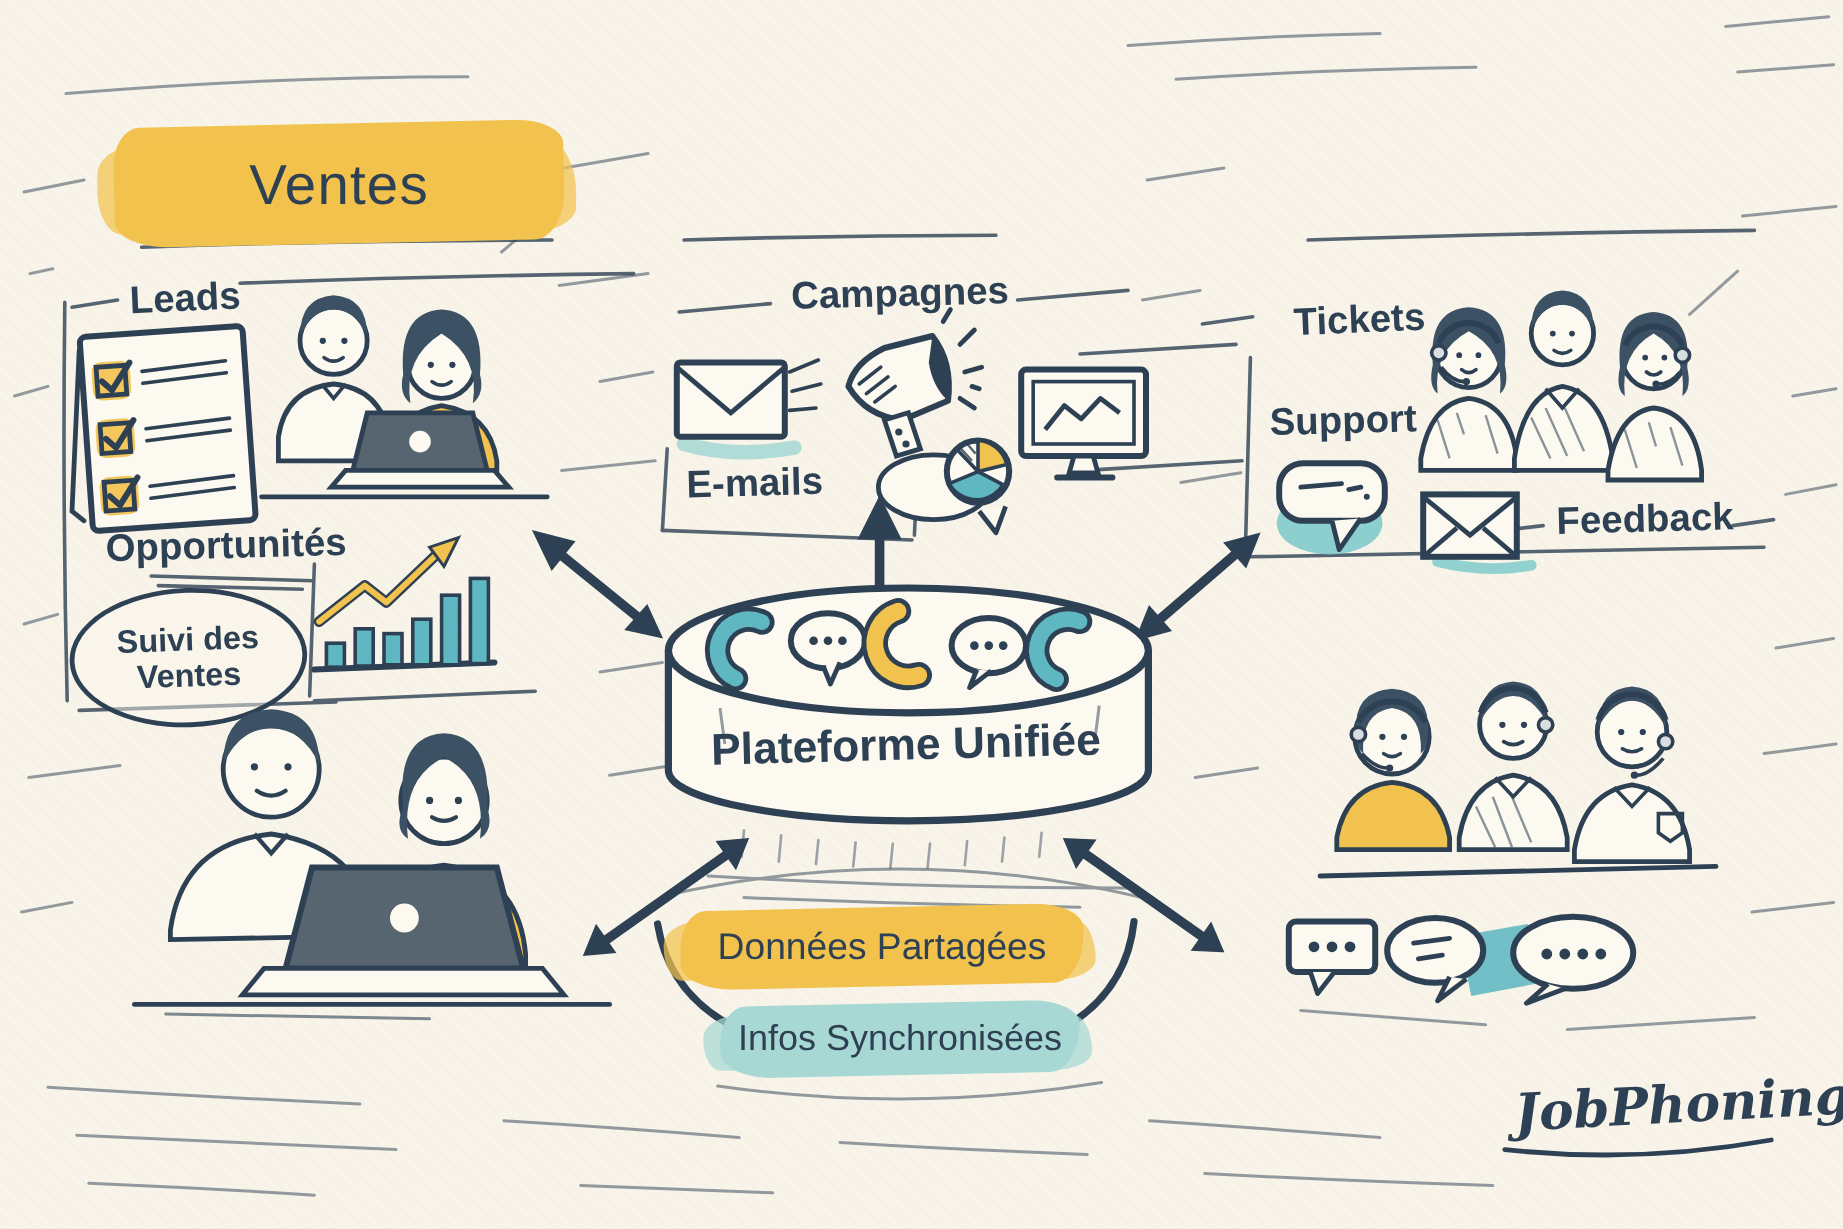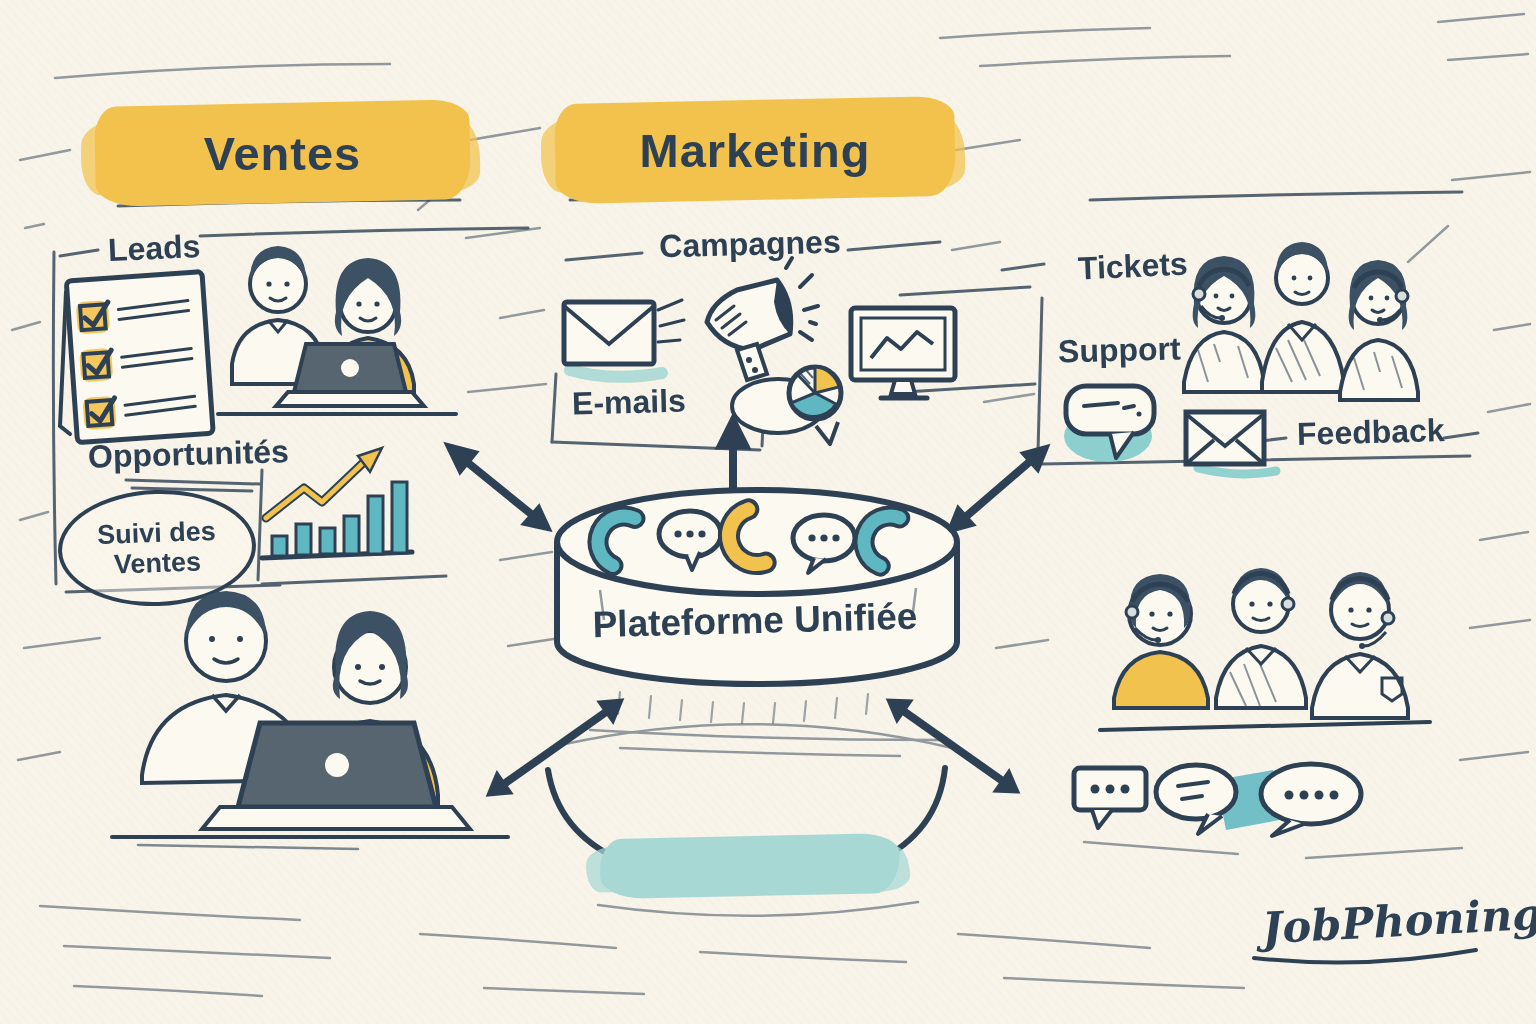--- a/index.html
+++ b/index.html
@@ -8,21 +8,21 @@
     background:#F8F4E9;
     background-image:repeating-linear-gradient(48deg, rgba(90,80,60,0.015) 0 2px, transparent 2px 7px);
     font-family:"Liberation Sans", sans-serif;
     color:#2E4154;
   }
   svg{position:absolute;overflow:visible;}
   .lbl{position:absolute;font-weight:700;color:#2E4154;white-space:nowrap;}
   .brush{position:absolute;display:flex;align-items:center;justify-content:center;}
   .brush .bg{position:absolute;inset:0;border-radius:22px 40px 26px 44px / 32px 20px 40px 22px;transform:rotate(-1.2deg);}
   .brush .bg::after{content:"";position:absolute;left:-14px;right:-10px;top:16%;bottom:8%;background:inherit;border-radius:42px 22px 46px 20px/26px 42px 22px 36px;transform:rotate(1.1deg);opacity:.72;}
-  .brush .txt{position:relative;font-weight:700;z-index:2;text-align:right;}
+  .brush .txt{position:relative;font-weight:400;z-index:2;text-align:right;}
   .hdr .txt{font-size:47px;letter-spacing:1px;}
   .oval{position:absolute;border:4px solid #2E4154;border-radius:50%;display:flex;align-items:center;justify-content:center;text-align:center;transform:rotate(-2deg);background:rgba(252,249,240,.45);}
   .oval .txt{font-weight:700;font-size:27px;line-height:1.12;white-space:normal;width:150px;}
   .r-1{transform:rotate(-1.5deg);} .r-2{transform:rotate(-2.5deg);}
   .logo{position:absolute;font-family:"DejaVu Serif", serif;font-style:italic;font-weight:700;font-size:43px;color:#2E4154;transform:rotate(-3deg);}
 </style>
 </head>
 <body>
 
 <div class="canvas">
@@ -144,24 +144,20 @@
         <path d="M945,768 Q938,832 876,862" stroke-width="6"></path>
         <polygon points="860,868 890,854 882,878" fill="#2E4154" stroke-width="2"></polygon>
       </g>
     </g>
   </svg>
 
   <div class="brush hdr" style="left:95px;top:103px;width:375px;height:100px;">
     <span class="bg" style="background:#F2C24E"></span>
     <span class="txt">Ventes</span>
   </div>
-  <div class="brush hdr" style="left:555px;top:100px;width:400px;height:100px;">
-    <span class="bg" style="background:#F2C24E"></span>
-    <span class="txt">Marketing</span>
-  </div>
 
   <div class="lbl r-2" style="left:108px;top:230px;font-size:32px;">Leads</div>
 
   <svg style="left:46px;top:266px" width="180" height="195" viewBox="0 0 180 195">
     <path d="M20,26 L14,160 L24,168" fill="none" stroke="#2E4154" stroke-width="4" stroke-linecap="round"></path>
     <g transform="rotate(-4 95 95)">
       <rect x="26" y="10" width="136" height="162" rx="5" fill="#FCF9F0" stroke="#2E4154" stroke-width="5"></rect>
       <g>
         <rect x="34" y="32" width="32" height="32" rx="8" fill="#F2C24E" opacity="0.92"></rect>
         <rect x="38" y="36" width="24" height="24" fill="none" stroke="#2E4154" stroke-width="4"></rect>
@@ -455,22 +451,27 @@
     </g>
     <g transform="translate(350,72) rotate(22)">
       <path d="M0,-26 A26,26 0 0 0 0,26" fill="none" stroke="#2E4154" stroke-width="21" stroke-linecap="round"></path>
       <path d="M0,-26 A26,26 0 0 0 0,26" fill="none" stroke="#5FB7C1" stroke-width="13" stroke-linecap="round"></path>
     </g>
     <path d="M60,120 L64,150 M376,118 L372,150" stroke="#2E4154" stroke-width="2.5" opacity=".5"></path>
   </svg>
 
   <div class="lbl r-1" style="left:585px;top:600px;width:340px;text-align:center;font-size:37px;white-space:nowrap;">Plateforme Unifiée</div>
 
+  <div class="brush" style="left:567px;top:756px;width:336px;height:66px;">
+    <span class="bg" style="background:#F2C24E"></span>
+    <span class="txt" style="font-size:31px;">Données Partagées</span>
+  </div>
   <div class="brush" style="left:600px;top:836px;width:300px;height:60px;">
     <span class="bg" style="background:#A8D8D4"></span>
+    <span class="txt" style="font-size:30px;">Infos Synchronisées</span>
   </div>
 
   <div class="logo" style="left:1262px;top:896px;">JobPhoning</div>
   <svg style="left:1250px;top:946px" width="230" height="22" viewBox="0 0 230 22">
     <path d="M4,12 Q115,24 226,4" fill="none" stroke="#2E4154" stroke-width="4" stroke-linecap="round"></path>
   </svg>
 
 </div>
 
 </body></html>

